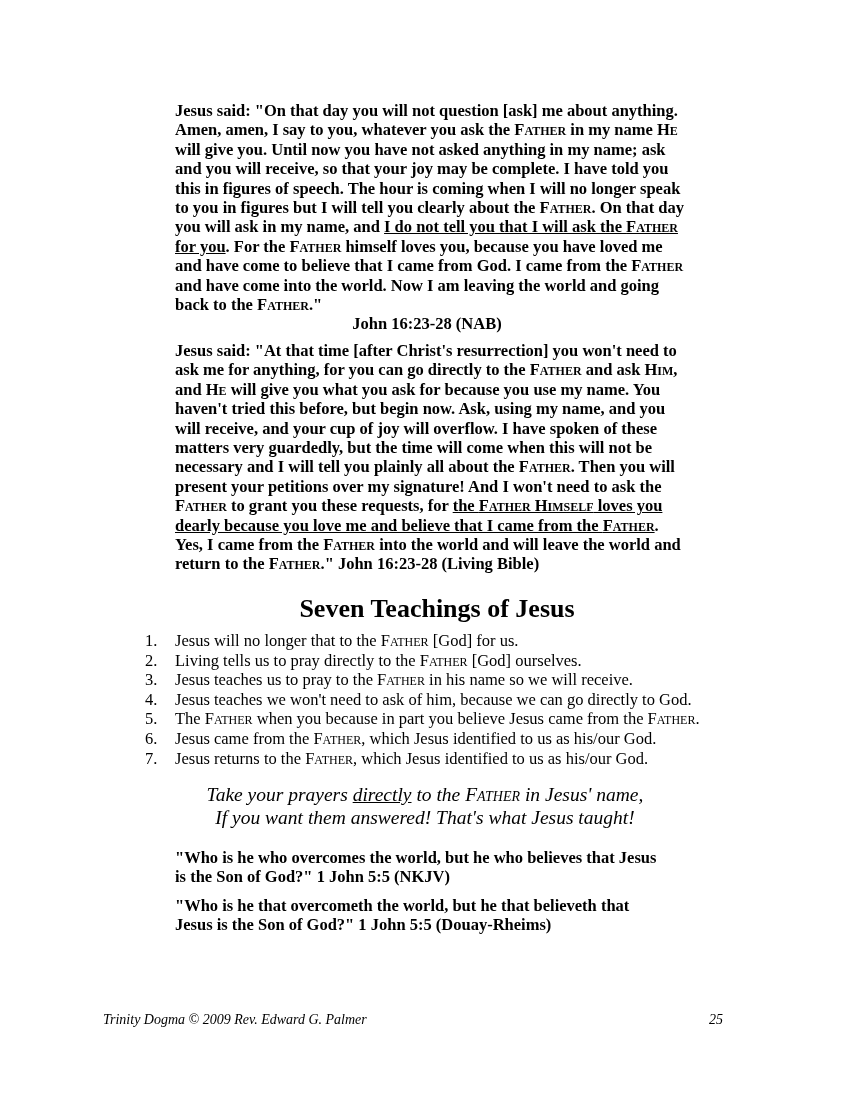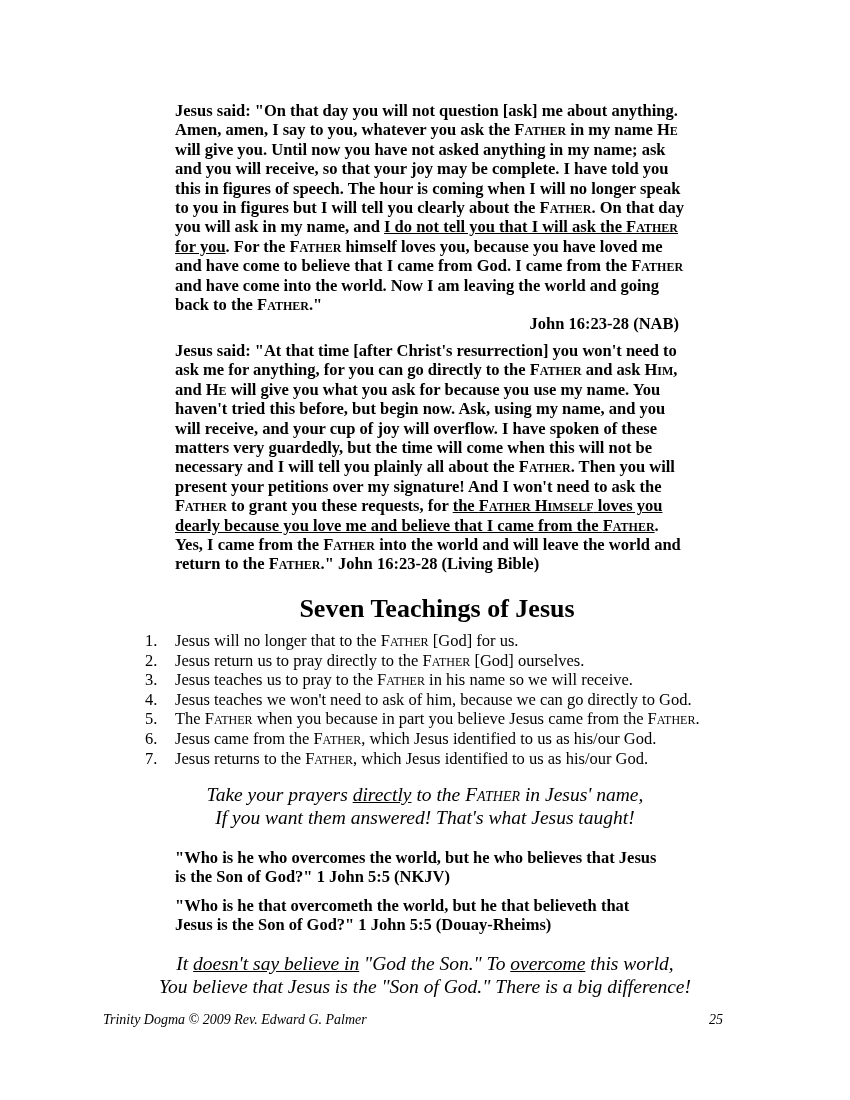--- a/index.html
+++ b/index.html
@@ -20,21 +20,21 @@
     left: 175px;
     width: 514px;
     font-weight: bold;
     font-size: 16.5px;
     line-height: 19.4px;
     text-align: left;
   }
   .quote-block p { margin: 0; }
   #quote1 { top: 101px; }
   #quote2 { top: 341px; }
-  .attrib { text-align: right; padding-right: 10px; }
+  .attrib { text-align: center; padding-right: 10px; }
 
   #heading {
     position: absolute;
     left: 0; top: 582px;
     width: 850px;
     margin: 12px;
     text-align: center;
     font-size: 26px;
     font-weight: bold;
   }
@@ -97,21 +97,21 @@
 
   <h1 id="heading">Seven Teachings of Jesus</h1>
 
   <div id="teachings-list">
     <div class="t-row">
         <span class="t-num">1.</span>
         <span class="t-text"><span>Jesus will no longer that to the </span><span class="sc">Father</span><span> [God] for us.</span></span>
       </div>
     <div class="t-row">
         <span class="t-num">2.</span>
-        <span class="t-text"><span>Jesus return us to pray directly to the </span><span class="sc">Father</span><span> [God] ourselves.</span></span>
+        <span class="t-text"><span>Living tells us to pray directly to the </span><span class="sc">Father</span><span> [God] ourselves.</span></span>
       </div>
     <div class="t-row">
         <span class="t-num">3.</span>
         <span class="t-text"><span>Jesus teaches us to pray to the </span><span class="sc">Father</span><span> in his name so we will receive.</span></span>
       </div>
     <div class="t-row">
         <span class="t-num">4.</span>
         <span class="t-text"><span>Jesus teaches we won't need to ask of him, because we can go directly to God.</span></span>
       </div>
     <div class="t-row">
@@ -136,23 +136,19 @@
   <div class="verse" id="verse1">
     <div>"Who is he who overcomes the world, but he who believes that Jesus</div>
     <div>is the Son of God?" 1 John 5:5 (NKJV)</div>
   </div>
 
   <div class="verse" id="verse2">
     <div>"Who is he that overcometh the world, but he that believeth that</div>
     <div>Jesus is the Son of God?" 1 John 5:5 (Douay-Rheims)</div>
   </div>
 
-  <div class="callout" id="callout2">
-    <div><span>It </span><span class="u">doesn't say believe in</span><span> "God the Son." To </span><span class="u">overcome</span><span> this world,</span></div>
-    <div><span>You believe that Jesus is the "Son of God." There is a big difference!</span></div>
-  </div>
 
   <div id="footer">
     <span>Trinity Dogma © 2009 Rev. Edward G. Palmer</span>
     <span>25</span>
   </div>
 
 </div>
 
 </body></html>

